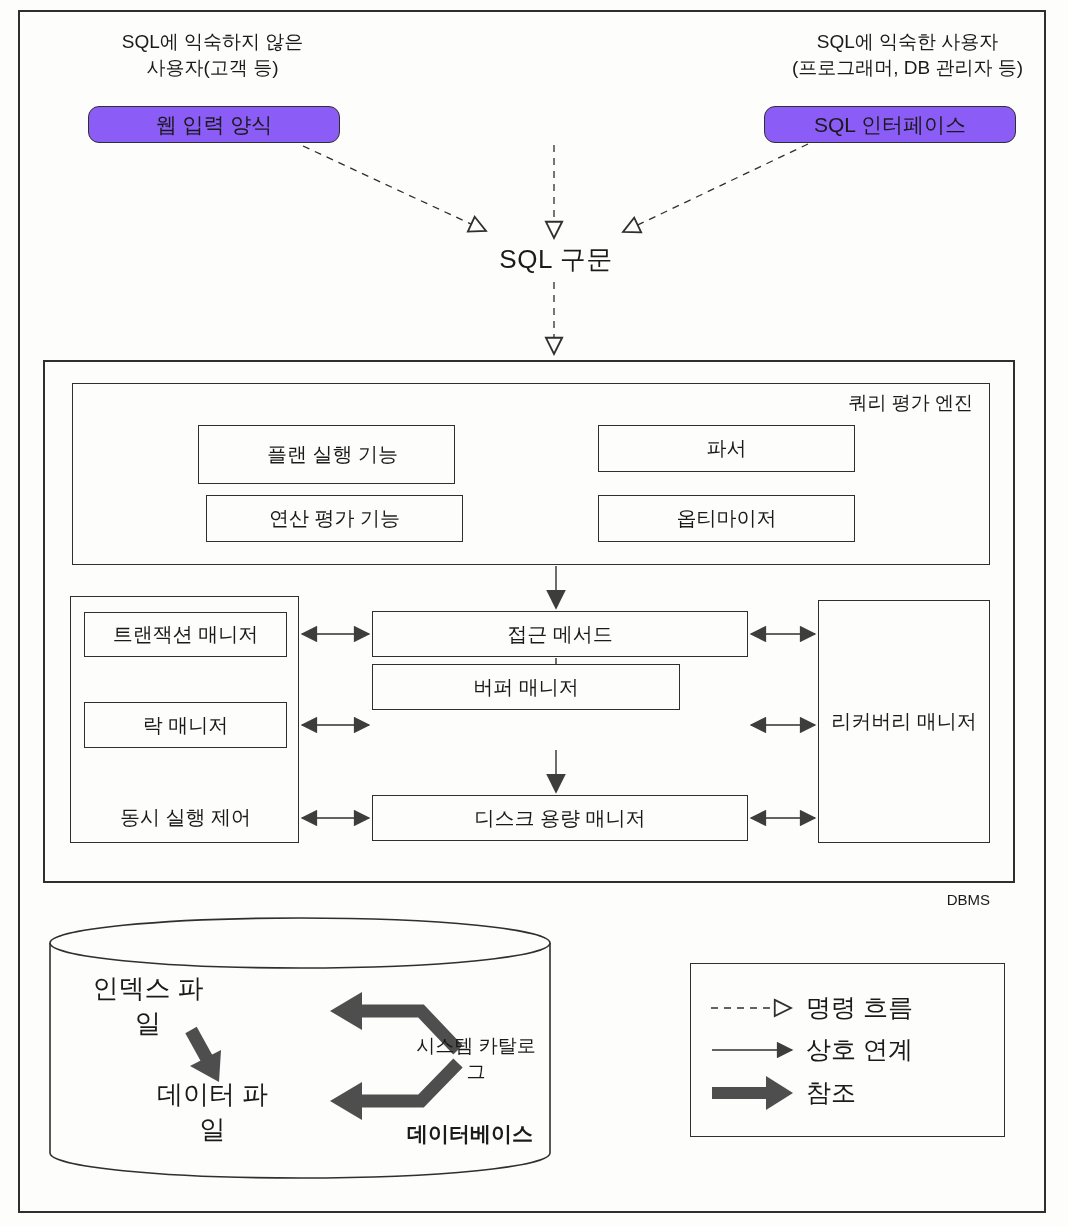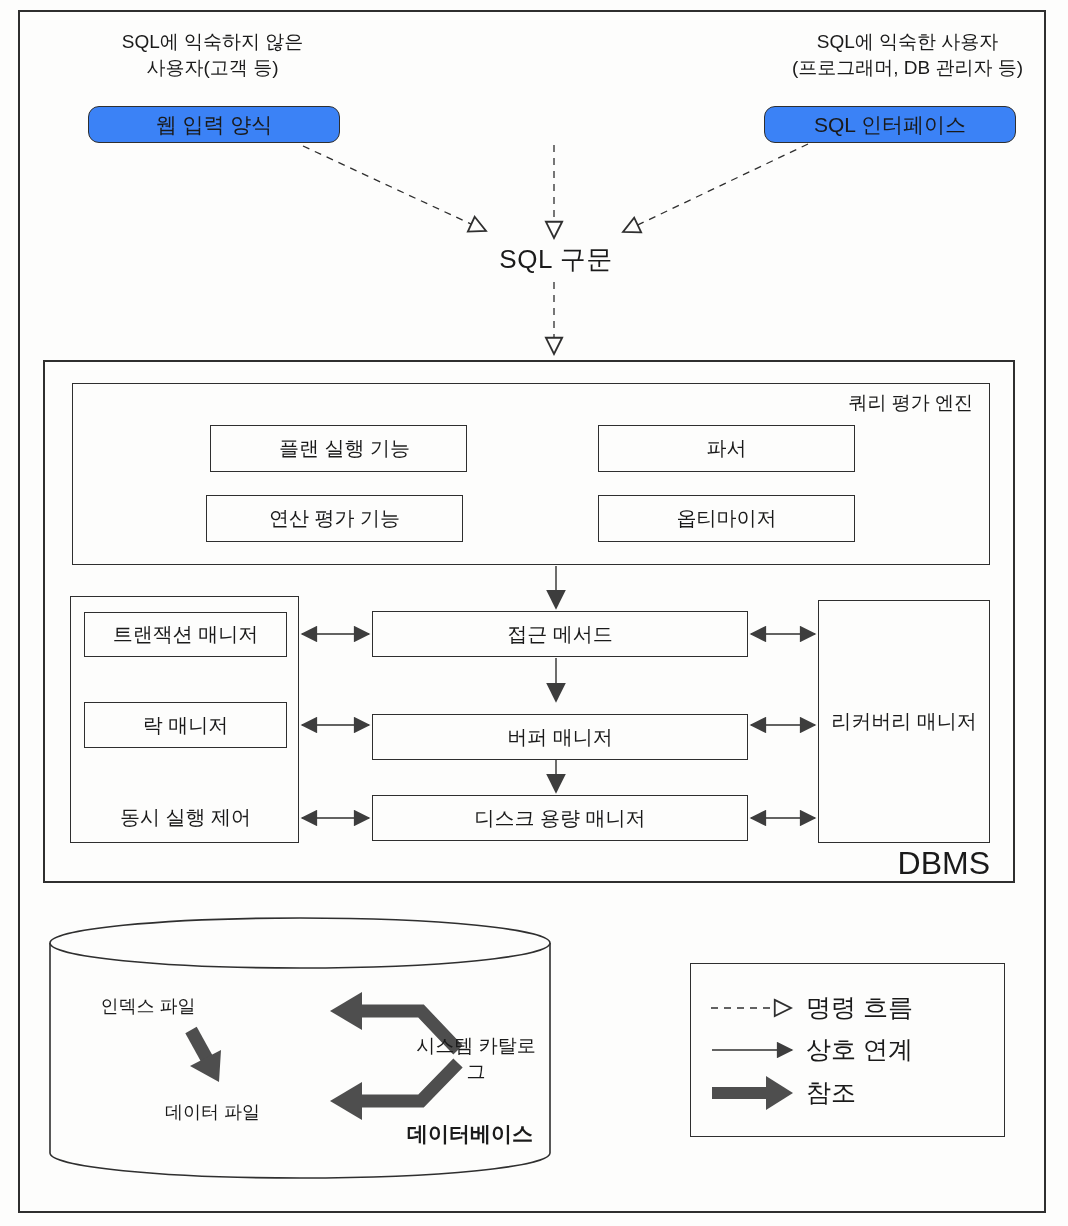--- a/index.html
+++ b/index.html
@@ -9,38 +9,38 @@
     font-family:"Liberation Sans","DejaVu Sans",sans-serif;
     color:#1a1a1a;
   }
   .abs{position:absolute;box-sizing:border-box;}
   #frame{left:18px;top:10px;width:1028px;height:1203px;border:2px solid #2f2f2f;}
   svg.layer{position:absolute;left:0;top:0;width:1068px;height:1226px;z-index:1;}
   .txt{position:absolute;box-sizing:border-box;z-index:2;display:flex;align-items:center;justify-content:center;text-align:center;line-height:1.35;}
   .userlabel{font-size:19px;flex-direction:column;}
   .rbox{
     position:absolute;box-sizing:border-box;z-index:2;
-    border:1.6px solid #2f2f2f;border-radius:11px;background:#3b82f6;
+    border:1.6px solid #2f2f2f;border-radius:11px;background:#8b5cf6;
     display:flex;align-items:center;justify-content:center;font-size:21px;
   }
   .sbox{
     position:absolute;box-sizing:border-box;z-index:2;
     border:1.6px solid #2f2f2f;background:#fdfdfc;
     display:flex;align-items:center;justify-content:center;font-size:20px;
   }
   .container-box{
     position:absolute;box-sizing:border-box;z-index:1;
     border:1.6px solid #2f2f2f;background:transparent;
   }
   #dbms-box{border-width:2px;}
   #sql-statement{font-size:26px;font-weight:500;letter-spacing:.5px;}
-  #dbms-label{font-size:32px;justify-content:flex-end;}
+  #dbms-label{font-size:15px;justify-content:flex-end;margin-top:36px;}
   #qe-label{font-size:19px;justify-content:flex-end;}
   #ccy-label{font-size:20px;}
-  .cyl-label{font-size:18px;}
+  .cyl-label{font-size:26px;}
   #database-label{font-size:21px;font-weight:700;}
   .legend-label{font-size:25px;justify-content:flex-start;text-align:left;}
 </style>
 </head>
 <body>
 
 <div id="canvas">
 
   <div id="frame" class="abs"></div>
 
@@ -113,32 +113,32 @@
   <div class="rbox" style="left:88px;top:106px;width:252px;height:37px;">웹 입력 양식</div>
   <div class="rbox" style="left:764px;top:106px;width:252px;height:37px;">SQL 인터페이스</div>
 
   <div class="txt" id="sql-statement" style="left:456px;top:243px;width:200px;height:34px;">SQL 구문</div>
 
   <div class="container-box" id="dbms-box" style="left:43px;top:360px;width:972px;height:523px;"></div>
   <div class="txt" id="dbms-label" style="left:840px;top:849px;width:150px;height:30px;">DBMS</div>
 
   <div class="container-box" style="left:72px;top:383px;width:918px;height:182px;"></div>
   <div class="txt" id="qe-label" style="left:690px;top:390px;width:283px;height:26px;">쿼리 평가 엔진</div>
-  <div class="sbox" style="left:210px;top:425px;width:257px;height:47px;padding-left:12px;">플랜 실행 기능</div>
+  <div class="sbox" style="left:198px;top:425px;width:257px;height:59px;padding-left:12px;">플랜 실행 기능</div>
   <div class="sbox" style="left:598px;top:425px;width:257px;height:47px;">파서</div>
   <div class="sbox" style="left:206px;top:495px;width:257px;height:47px;">연산 평가 기능</div>
   <div class="sbox" style="left:598px;top:495px;width:257px;height:47px;">옵티마이저</div>
 
   <div class="container-box" style="left:70px;top:596px;width:229px;height:247px;"></div>
   <div class="sbox" style="left:84px;top:612px;width:203px;height:45px;">트랜잭션 매니저</div>
   <div class="sbox" style="left:84px;top:702px;width:203px;height:46px;">락 매니저</div>
   <div class="txt" id="ccy-label" style="left:84px;top:802px;width:203px;height:30px;">동시 실행 제어</div>
 
   <div class="sbox" style="left:372px;top:611px;width:376px;height:46px;">접근 메서드</div>
-  <div class="sbox" style="left:372px;top:714px;width:376px;height:46px;">버퍼 매니저</div>
+  <div class="sbox" style="left:372px;top:664px;width:308px;height:46px;">버퍼 매니저</div>
   <div class="sbox" style="left:372px;top:795px;width:376px;height:46px;">디스크 용량 매니저</div>
 
   <div class="sbox" style="left:818px;top:600px;width:172px;height:243px;">리커버리 매니저</div>
 
   <div class="txt cyl-label" style="left:88px;top:993px;width:120px;height:26px;">인덱스 파일</div>
   <div class="txt cyl-label" style="left:150px;top:1099px;width:125px;height:26px;">데이터 파일</div>
   <div class="txt cyl-label" style="left:408px;top:1046px;width:136px;height:26px;font-size:19px;">시스템 카탈로그</div>
   <div class="txt" id="database-label" style="left:405px;top:1120px;width:130px;height:28px;">데이터베이스</div>
 
   <div class="container-box" style="left:690px;top:963px;width:315px;height:174px;"></div>

